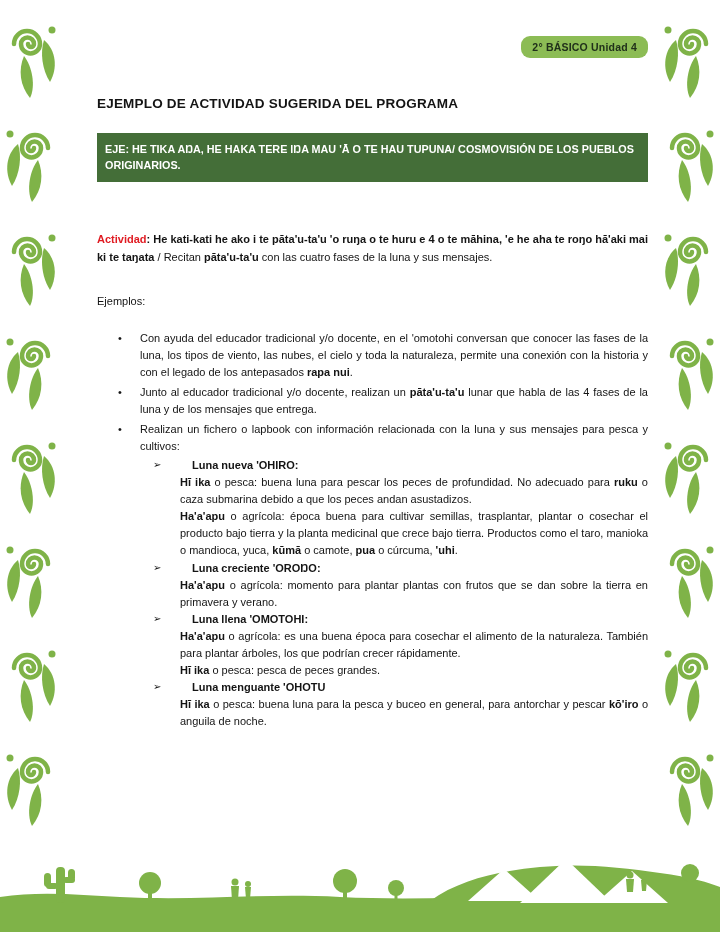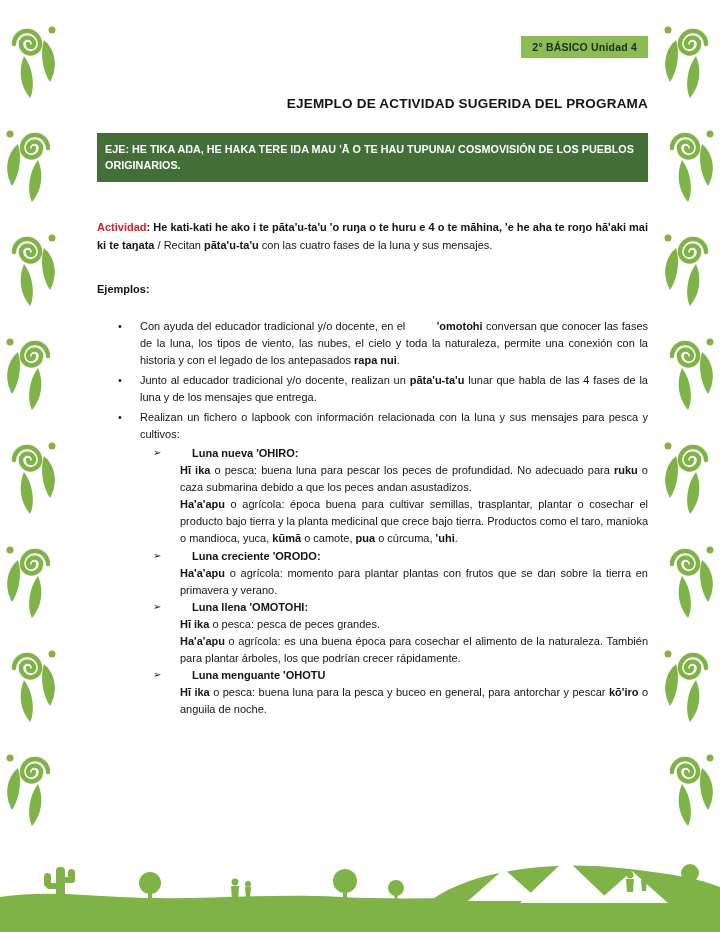--- a/index.html
+++ b/index.html
@@ -9,29 +9,29 @@
     font-family:"Liberation Sans","DejaVu Sans",sans-serif;
     color:#141414; font-size:11px; line-height:1.55;
   }
   .border-left  { position:absolute; left:0;  top:22px; width:62px; height:828px; }
   .border-right { position:absolute; right:0; top:22px; width:62px; height:828px; }
   .bottom-scene { position:absolute; left:0; bottom:0; width:720px; height:95px; }
   .content { position:absolute; left:97px; top:0; width:551px; }
   .badge-row { display:flex; justify-content:flex-end; margin-top:36px; }
   .badge {
     background:#8cbc55; color:#20301a; font-weight:bold; font-size:10.5px;
-    padding:3px 11px; border-radius:0; letter-spacing:.2px;
+    padding:3px 11px; border-radius:9px; letter-spacing:.2px;
   }
-  .title { text-align:right; font-size:13.5px; font-weight:bold; margin-top:36px; letter-spacing:.2px; }
+  .title { text-align:left; font-size:13.5px; font-weight:bold; margin-top:36px; letter-spacing:.2px; }
   .eje-banner {
     margin-top:18px; background:#446e38; color:#ffffff; font-weight:bold;
     font-size:10.8px; line-height:1.5; padding:8px 8px;
   }
-  .activity { margin-top:36px; text-align:justify; line-height:1.65; }
-  .ejemplos { margin-top:27px;font-weight:bold; }
+  .activity { margin-top:48px; text-align:justify; line-height:1.65; }
+  .ejemplos { margin-top:27px; }
   .bullets { margin-top:20px; }
   .b-item { position:relative; padding-left:43px; margin-bottom:3px; }
   .b-marker { position:absolute; left:21px; top:0; }
   .b-text { text-align:justify; }
   .sub { margin-top:2px; }
   .s-item { position:relative; padding-left:40px; }
   .s-marker { position:absolute; left:13px; top:0; font-size:10px; }
   .s-text, .s-title { text-align:justify; }
   .bold { font-weight:bold;padding-left:12px; }
 </style>
@@ -116,21 +116,21 @@
   <div class="eje-banner">EJE: HE TIKA AŊA, HE HAKA TERE IŊA MAU 'Ā O TE HAU TUPUNA/ COSMOVISIÓN DE LOS PUEBLOS ORIGINARIOS.</div>
 
   <p class="activity"><span style="font-weight: bold; color: rgb(224, 27, 34);">Actividad</span><span style="font-weight: bold;">: </span><span style="font-weight: bold;">He kati-kati he ako i te pāta'u-ta'u 'o ruŋa o te huru e 4 o te māhina, 'e he aha te roŋo hā'aki mai ki te taŋata</span><span> / Recitan </span><span style="font-weight: bold;">pāta'u-ta'u</span><span> con las cuatro fases de la luna y sus mensajes.</span></p>
 
   <p class="ejemplos">Ejemplos:</p>
 
   <div class="bullets">
 
     <div class="b-item">
       <span class="b-marker">•</span>
-      <p class="b-text"><span>Con ayuda del educador tradicional y/o docente, en el </span><span style="font-weight: bold; margin-left: 28px;">'omotohi</span><span> conversan que conocer las fases de la luna, los tipos de viento, las nubes, el cielo y toda la naturaleza, permite una conexión con la historia y con el legado de los antepasados </span><span style="font-weight: bold;">rapa nui</span><span>.</span></p>
+      <p class="b-text"><span>Con ayuda del educador tradicional y/o docente, en el </span><span style="font-weight: normal;">'omotohi</span><span> conversan que conocer las fases de la luna, los tipos de viento, las nubes, el cielo y toda la naturaleza, permite una conexión con la historia y con el legado de los antepasados </span><span style="font-weight: bold;">rapa nui</span><span>.</span></p>
     </div>
 
     <div class="b-item">
       <span class="b-marker">•</span>
       <p class="b-text"><span>Junto al educador tradicional y/o docente, realizan un </span><span style="font-weight: bold;">pāta'u-ta'u</span><span> lunar que habla de las 4 fases de la luna y de los mensajes que entrega.</span></p>
     </div>
 
     <div class="b-item">
       <span class="b-marker">•</span>
       <p class="b-text"><span>Realizan un fichero o lapbook con información relacionada con la luna y sus mensajes para pesca y cultivos:</span></p>
@@ -151,22 +151,22 @@
           <div class="s-body">
             <p class="s-title bold">Luna creciente 'OROŊO:</p>
             <p class="s-text"><span style="font-weight: bold;">Ha'a'apu</span><span> o agrícola: momento para plantar plantas con frutos que se dan sobre la tierra en primavera y verano.</span></p>
           </div>
         </div>
 
         <div class="s-item">
           <span class="s-marker">➢</span>
           <div class="s-body">
             <p class="s-title bold">Luna llena 'OMOTOHI:</p>
+            <p class="s-text"><span style="font-weight: bold;">Ha'a'apu</span><span> o agrícola: es una buena época para cosechar el alimento de la naturaleza. También para plantar árboles, los que podrían crecer rápidamente.</span></p>
             <p class="s-text"><span style="font-weight: bold;">Hī ika</span><span> o pesca: pesca de peces grandes.</span></p>
-            <p class="s-text"><span style="font-weight: bold;">Ha'a'apu</span><span> o agrícola: es una buena época para cosechar el alimento de la naturaleza. También para plantar árboles, los que podrían crecer rápidamente.</span></p>
           </div>
         </div>
 
         <div class="s-item">
           <span class="s-marker">➢</span>
           <div class="s-body">
             <p class="s-title bold">Luna menguante 'OHOTU</p>
             <p class="s-text"><span style="font-weight: bold;">Hī ika</span><span> o pesca: buena luna para la pesca y buceo en general, para antorchar y pescar </span><span style="font-weight: bold;">kō'iro</span><span> o anguila de noche.</span></p>
           </div>
         </div>

